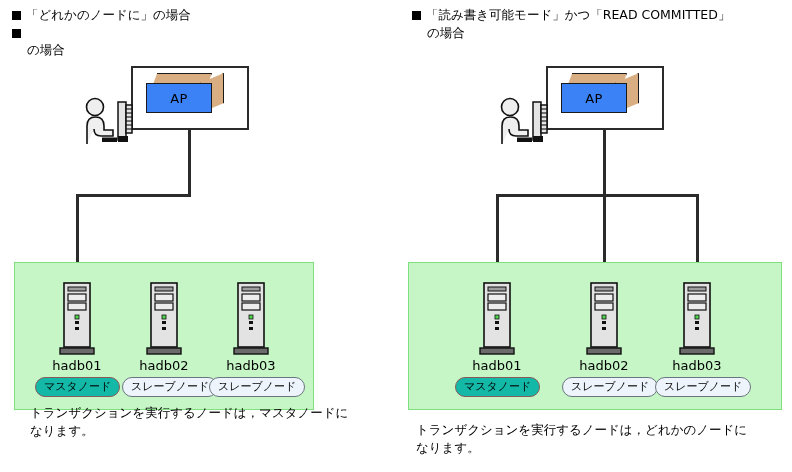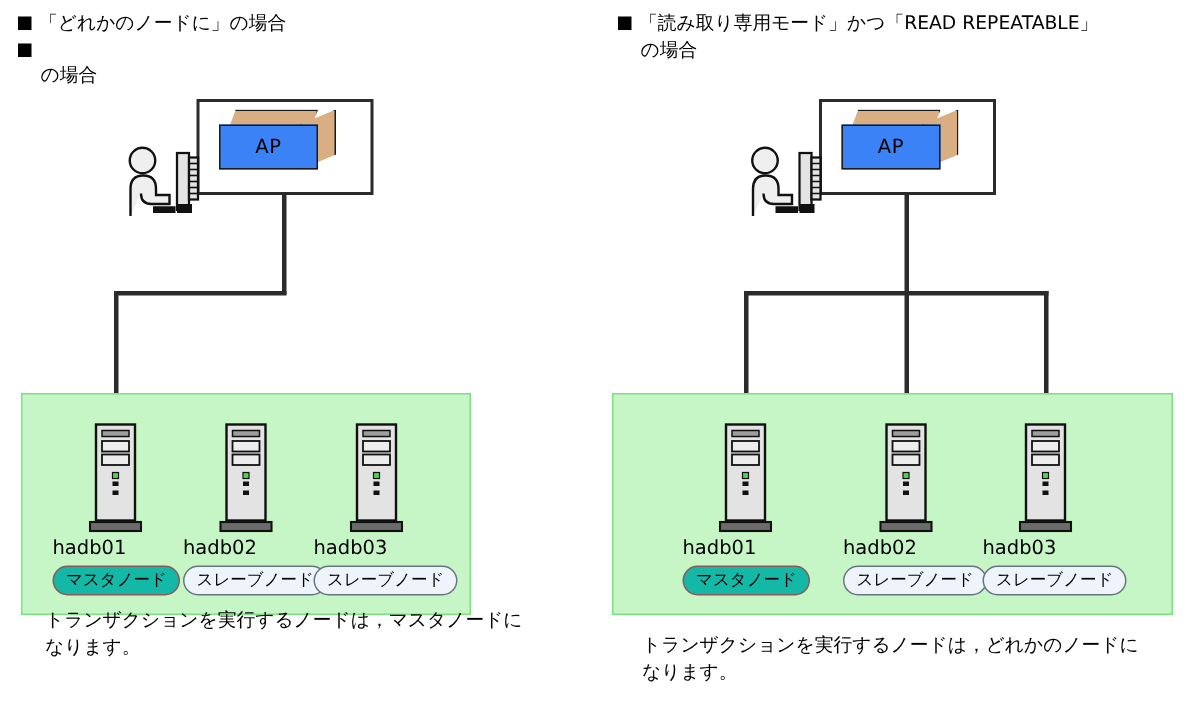--- a/index.html
+++ b/index.html
@@ -110,21 +110,21 @@
     position: absolute;
     background: #c6f5c6;
     border: 1px solid #7fe07f;
     box-sizing: border-box;
   }
 
   
   .node {
     position: absolute;
     width: 84px;
-    text-align: left;
+    text-align: center;
   }
   .tower { position: relative; width: 36px; height: 74px; margin: 0 auto; }
   .node-name {
     font-size: 13px;
     line-height: 16px;
     margin-top: 2px;
     letter-spacing: 0px;
   }
   .badge {
     display: inline-block;
@@ -265,21 +265,21 @@
 
   <div class="caption" style="left:14px; top:404px;margin-left:16px;">
     <span class="cap-line">トランザクションを実行するノードは，マスタノードに</span>
     <span class="cap-line">なります。</span>
   </div>
 </div>
 
 <div class="panel" id="panel-right">
 
   <div class="heading" style="left:12px; top:6px;">
-    <span class="hline"><span class="bullet"></span><span>「読み取り専用モード」かつ「READ REPEATABLE」</span></span>
+    <span class="hline"><span class="bullet"></span><span>「読み書き可能モード」かつ「READ COMMITTED」</span></span>
     <span class="hline indent">の場合</span>
   </div>
 
   <div class="ap-frame" style="left:146px; top:66px; width:118px; height:64px;"></div>
   <div class="ap-box" style="left:161px; top:73px;">
     <div class="ap-top"></div>
     <div class="ap-side"></div>
     <div class="ap-front">AP</div>
   </div>
 
@@ -361,17 +361,17 @@
         <rect x="16" y="33" width="4" height="4" fill="#4fd44f" stroke="#111" stroke-width="0.8"></rect>
         <rect x="16" y="39" width="4" height="3" fill="#111"></rect>
         <rect x="16" y="45" width="4" height="3" fill="#111"></rect>
         <rect x="1" y="66" width="34" height="6" fill="#6b6b6b" stroke="#111" stroke-width="1.4"></rect>
       </svg>
     </div>
     <div class="node-name">hadb03</div>
     <div class="badge slave">スレーブノード</div>
   </div>
 
-  <div class="caption" style="left:28px; top:421px;">
+  <div class="caption" style="left:16px; top:421px;">
     <span class="cap-line">トランザクションを実行するノードは，どれかのノードに</span>
     <span class="cap-line">なります。</span>
   </div>
 </div>
 
 </body></html>

